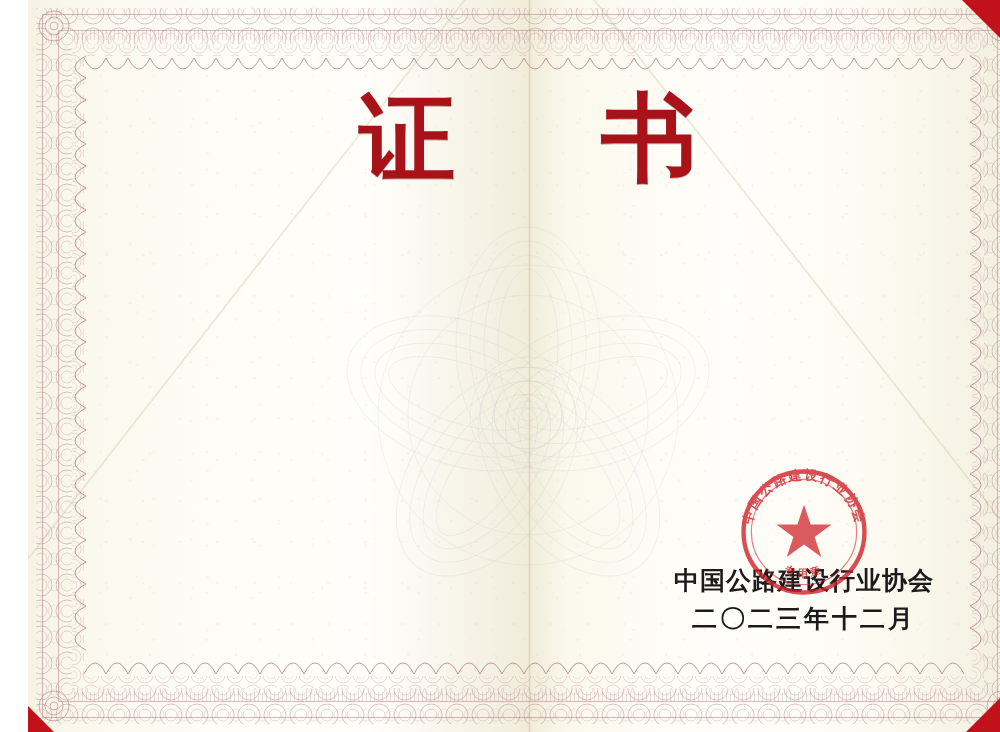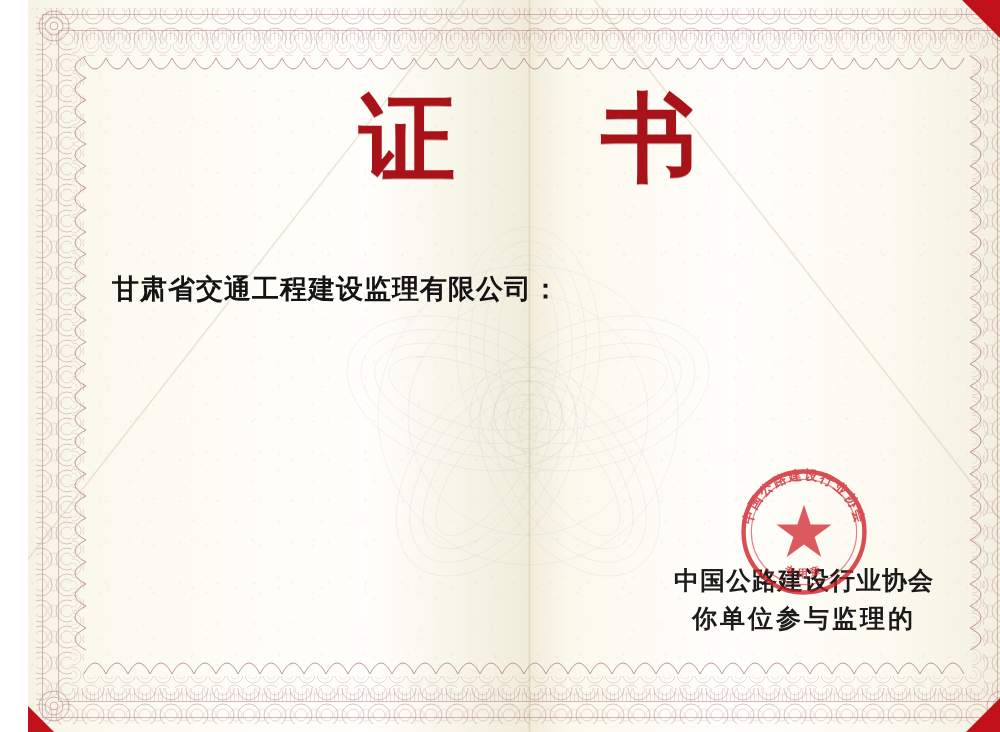--- a/index.html
+++ b/index.html
@@ -340,26 +340,25 @@
 
   <div class="ribbon tr"></div>
   <div class="ribbon br"></div>
   <div class="ribbon bl"></div>
 
   <div class="content">
 
     <div class="cert-title">证 书</div>
 
     <div class="body-block">
-      <p class="salutation">甘肃省交通工程建设监理有限公司：</p>
     </div>
 
     <div class="signature">
       <div class="org">中国公路建设行业协会</div>
-      <div class="date">你单位参与监理的</div>
+      <div class="date">二〇二三年十二月</div>
     </div>
 
     <svg class="seal" viewBox="0 0 160 160">
       <defs>
         <path id="sealArcTop" d="M 26,80 A 54,54 0 0 1 134,80"></path>
         <path id="sealArcBottom" d="M 34,80 A 46,46 0 0 0 126,80"></path>
       </defs>
       <g opacity="0.9">
         <circle cx="80" cy="80" r="62" fill="none" stroke="#cf2027" stroke-width="4.5"></circle>
         <circle cx="80" cy="80" r="54" fill="none" stroke="#cf2027" stroke-width="1.2" opacity="0.7"></circle>

